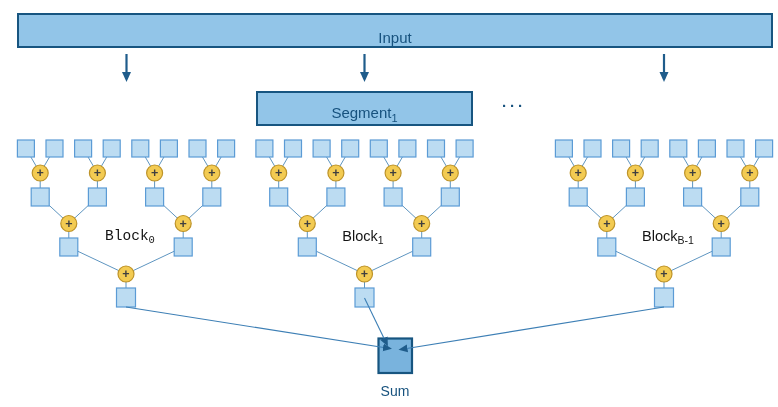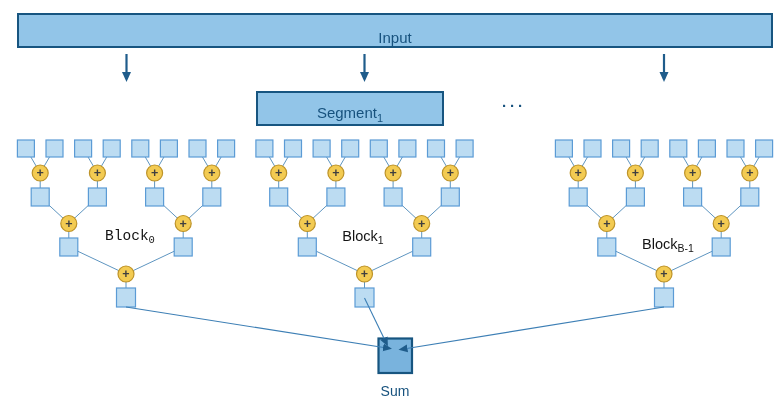--- a/index.html
+++ b/index.html
@@ -234,24 +234,24 @@
     <rect class="sum-rect" x="378.5" y="338.5" width="33.5" height="34.5"></rect>
     <line class="sum-line" x1="126" y1="307" x2="390" y2="348.5" marker-end="url(#ah-small)"></line>
     <line class="sum-line" x1="364.5" y1="298" x2="387" y2="344.5" marker-end="url(#ah-small)"></line>
     <line class="sum-line" x1="664" y1="307" x2="400.5" y2="349.5" marker-end="url(#ah-small)"></line>
   </svg>
 
   <div class="bar input-bar">
     <span class="bar-label">Input</span>
   </div>
 
-  <div class="bar segment" style="left:256px; width:188px;">
+  <div class="bar segment" style="left:256px; width:217px;">
     <span class="bar-label"><span>Segment</span><sub>1</sub></span>
   </div>
 
   <div class="dots">···</div>
 
   <div class="block-label" style="left:130px; top:237px;font-family:Liberation Mono, monospace;"><span>Block</span><sub>0</sub></div>
   <div class="block-label" style="left:363px; top:237px;"><span>Block</span><sub>1</sub></div>
-  <div class="block-label" style="left:668px; top:237px;margin-top:8px;"><span>Block</span><sub>B-1</sub></div>
+  <div class="block-label" style="left:668px; top:237px;"><span>Block</span><sub>B-1</sub></div>
 
   <div class="sum-label">Sum</div>
 </div>
 
 </body></html>

